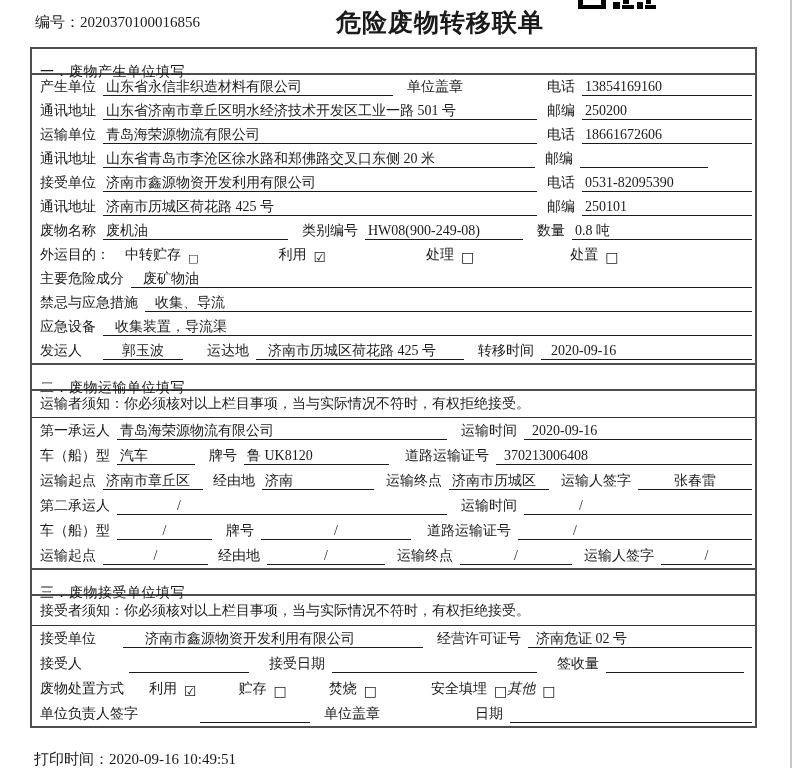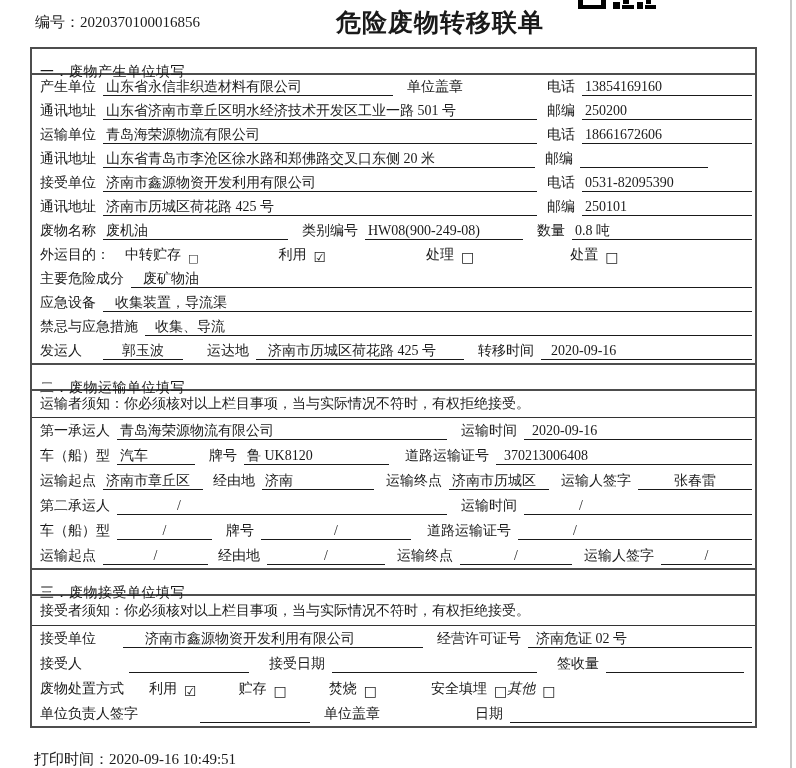--- a/index.html
+++ b/index.html
@@ -137,27 +137,27 @@
       <span class="lbl" style="margin-left:96px;">处置</span>
       <span class="box">□</span>
     </div>
 
     <div class="row">
       <span class="lbl">主要危险成分</span>
       <span class="val grow" style="padding-left:12px;">废矿物油</span>
     </div>
 
     <div class="row">
+      <span class="lbl">禁忌与应急措施</span>
+      <span class="val grow" style="padding-left:10px;">收集、导流</span>
+    </div>
+
+    <div class="row">
       <span class="lbl">应急设备</span>
       <span class="val grow" style="padding-left:12px;">收集装置，导流渠</span>
-    </div>
-
-    <div class="row">
-      <span class="lbl">禁忌与应急措施</span>
-      <span class="val grow" style="padding-left:10px;">收集、导流</span>
     </div>
 
     <div class="row">
       <span class="lbl">发运人</span>
       <span class="val ctr" style="width:80px;margin-left:14px;">郭玉波</span>
       <span class="lbl" style="margin-left:24px;">运达地</span>
       <span class="val" style="width:208px;padding-left:12px;">济南市历城区荷花路 425 号</span>
       <span class="lbl" style="margin-left:14px;">转移时间</span>
       <span class="val grow" style="padding-left:10px;">2020-09-16</span>
     </div>

